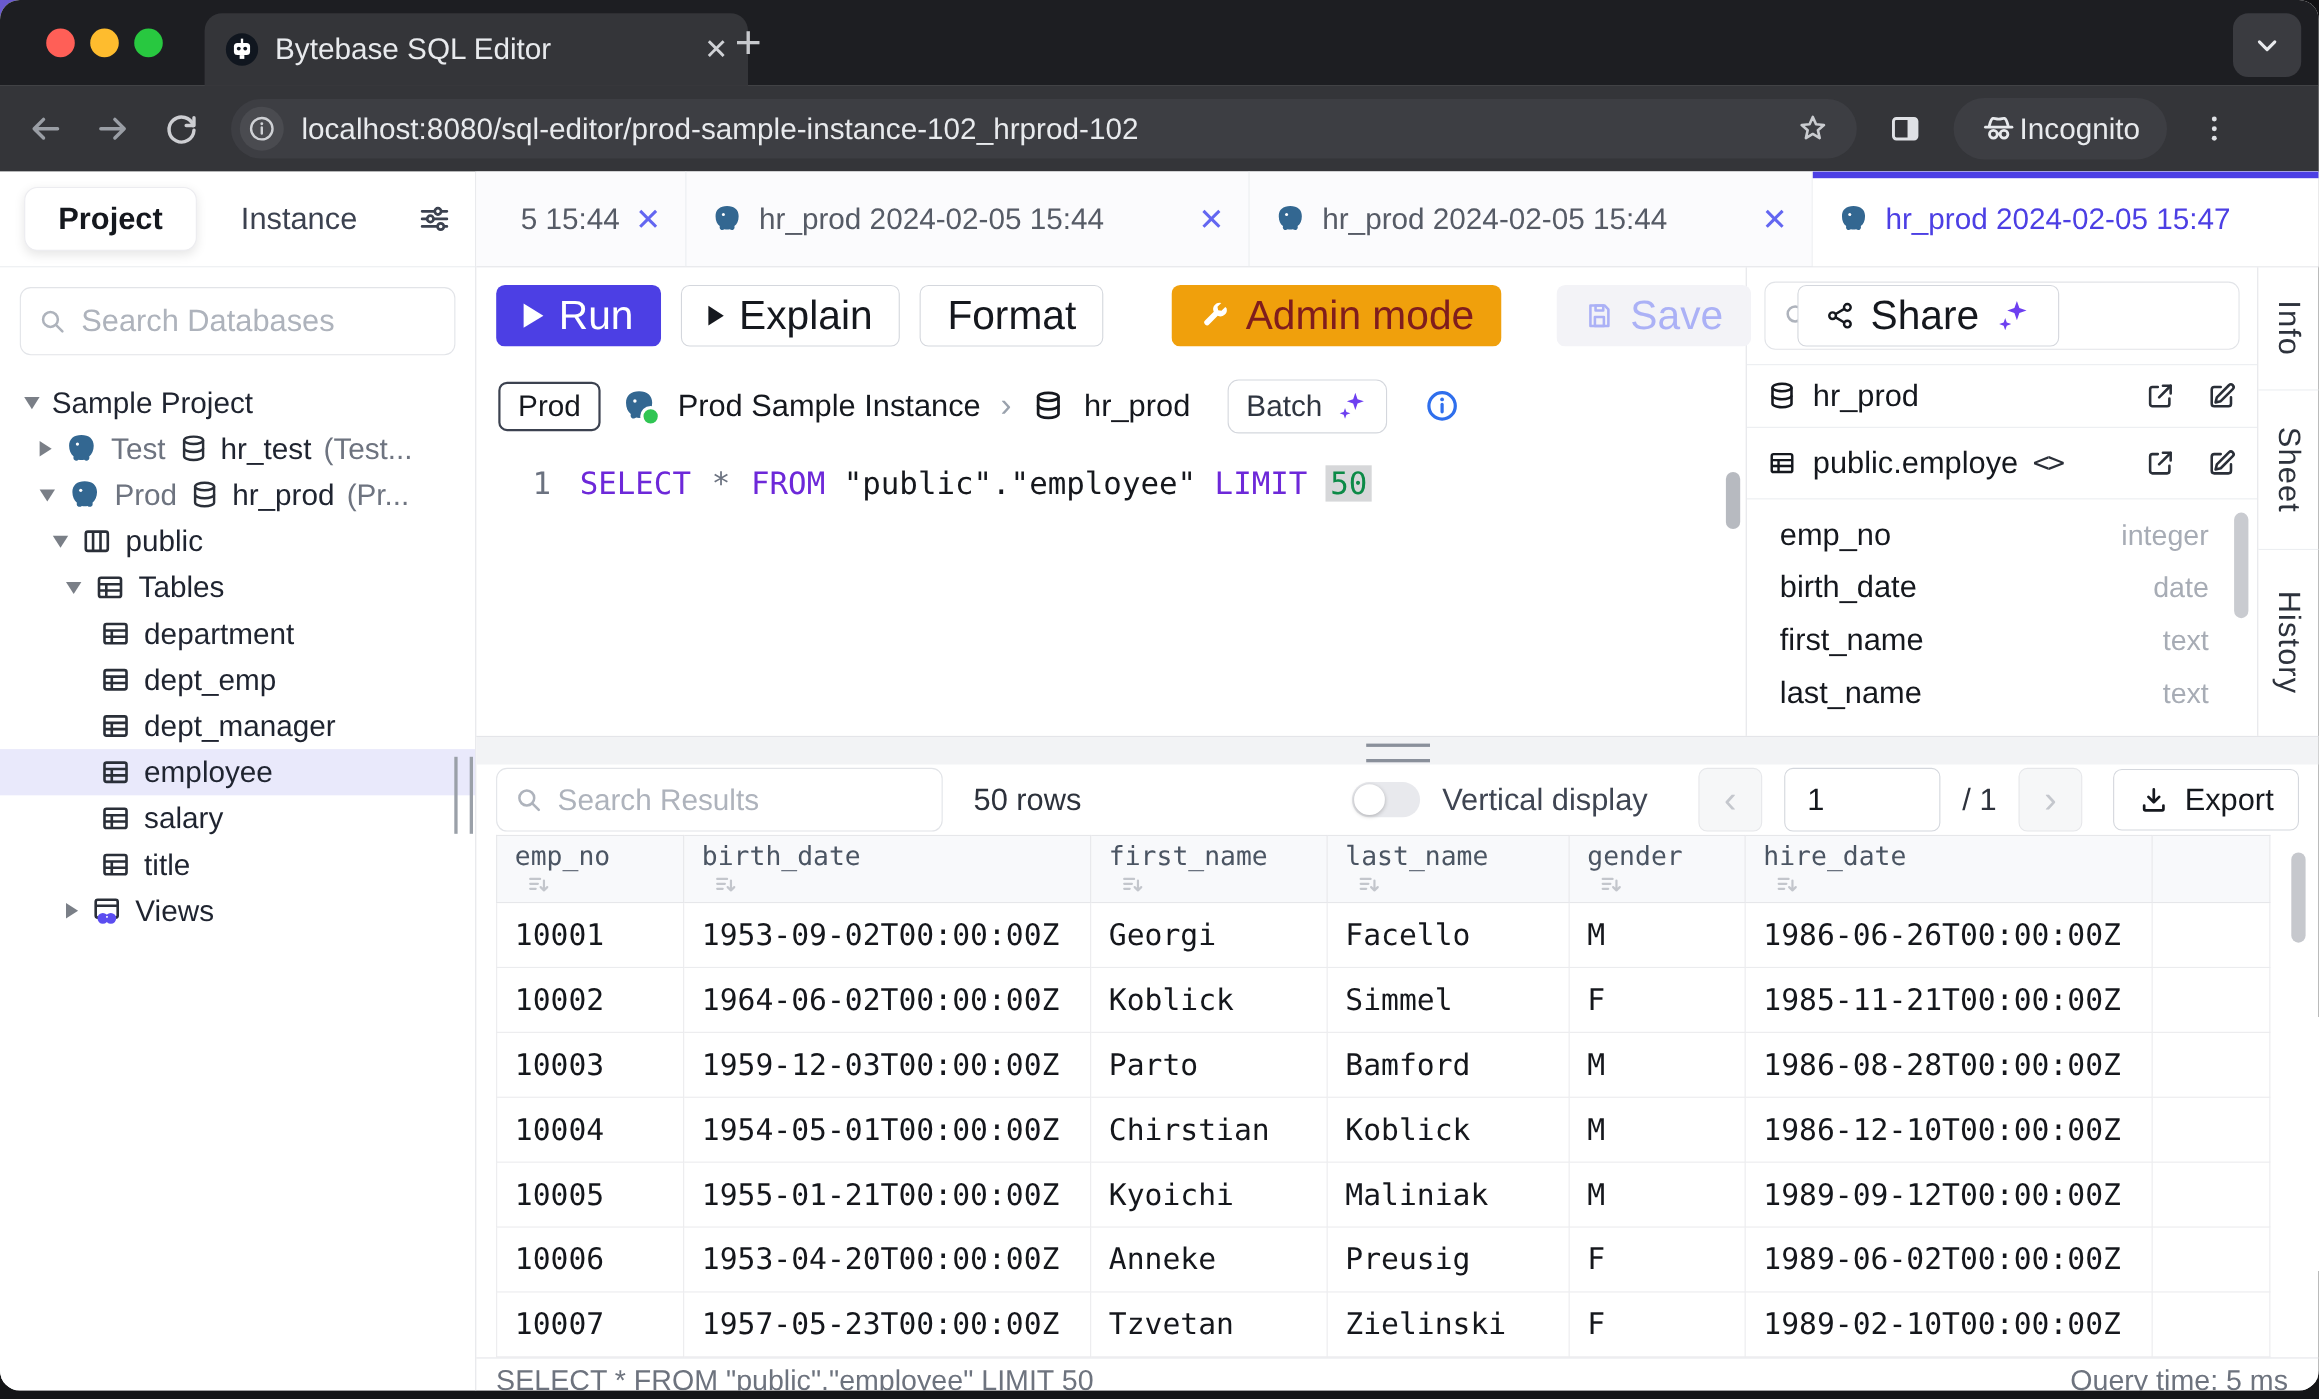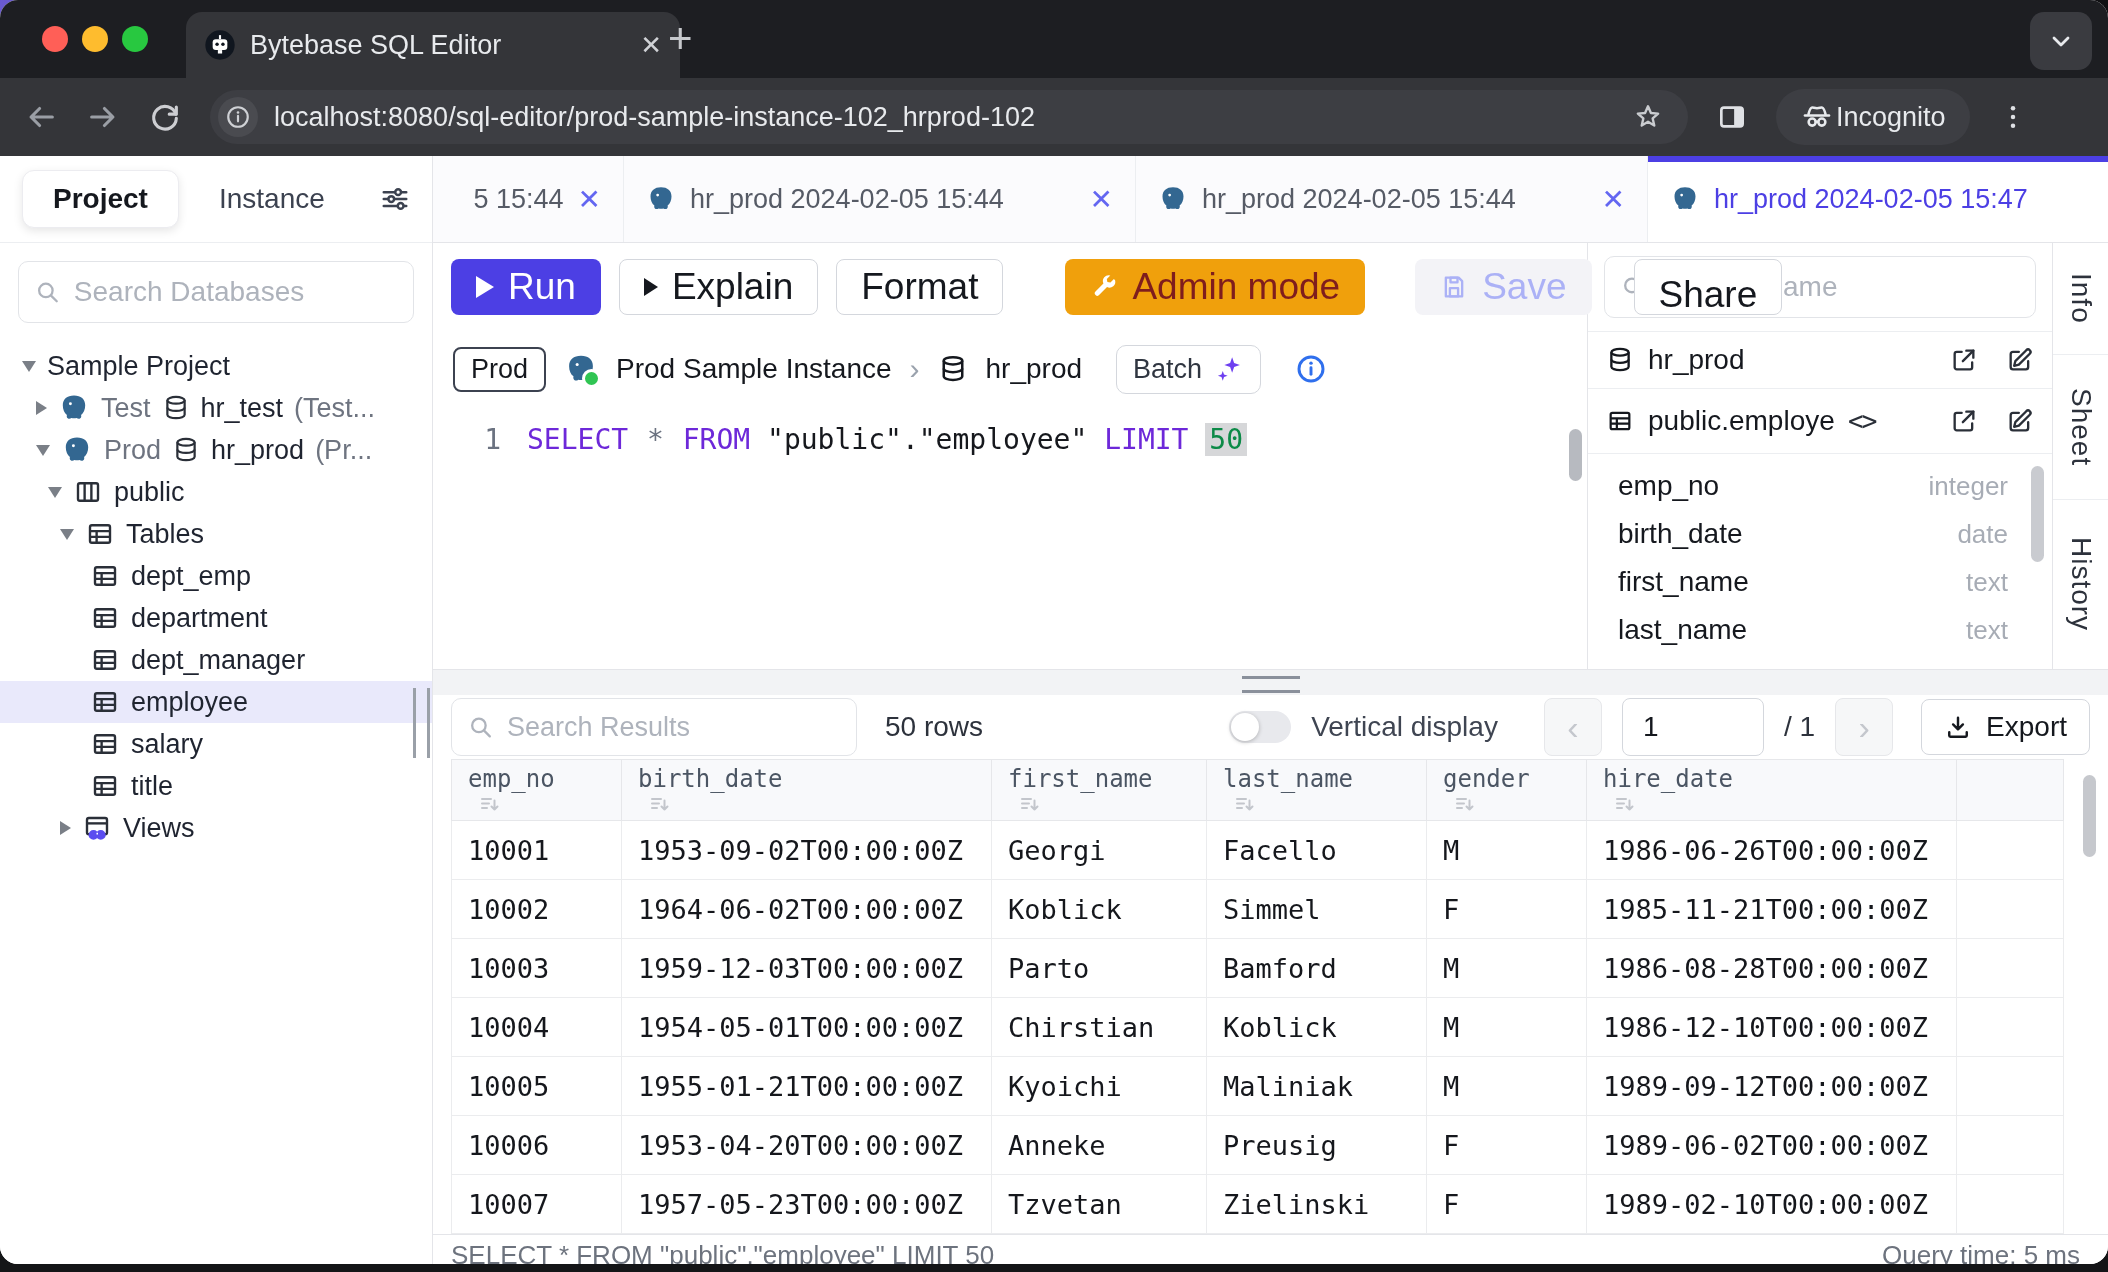--- a/index.html
+++ b/index.html
@@ -290,28 +290,28 @@
                 <rect x="4" y="5" width="16" height="14" rx="1.5"></rect>
                 <path d="M4 9.7h16M4 14.3h16M9.3 9.7V19"></path>
               </svg>
             <span>Tables</span>
           </div>
           <div class="titem" style="padding-left:90px">
             <svg width="30" height="30" viewBox="0 0 24 24" fill="none" stroke="#2a2f38" stroke-width="1.9">
                 <rect x="4" y="5" width="16" height="14" rx="1.5"></rect>
                 <path d="M4 9.7h16M4 14.3h16M9.3 9.7V19"></path>
               </svg>
-            <span>dept_emp</span>
+            <span>department</span>
           </div>
           <div class="titem" style="padding-left:90px">
             <svg width="30" height="30" viewBox="0 0 24 24" fill="none" stroke="#2a2f38" stroke-width="1.9">
                 <rect x="4" y="5" width="16" height="14" rx="1.5"></rect>
                 <path d="M4 9.7h16M4 14.3h16M9.3 9.7V19"></path>
               </svg>
-            <span>department</span>
+            <span>dept_emp</span>
           </div>
           <div class="titem" style="padding-left:90px">
             <svg width="30" height="30" viewBox="0 0 24 24" fill="none" stroke="#2a2f38" stroke-width="1.9">
                 <rect x="4" y="5" width="16" height="14" rx="1.5"></rect>
                 <path d="M4 9.7h16M4 14.3h16M9.3 9.7V19"></path>
               </svg>
             <span>dept_manager</span>
           </div>
           <div class="titem selected" style="padding-left:90px">
             <svg width="30" height="30" viewBox="0 0 24 24" fill="none" stroke="#2a2f38" stroke-width="1.9">
@@ -405,21 +405,21 @@
                 <span>Admin mode</span>
               </button>
               <button class="btn btn-save">
                 <svg width="28" height="28" viewBox="0 0 24 24" fill="none" stroke="#abb1f6" stroke-width="2" stroke-linejoin="round">
                     <path d="M5 4h11l3 3v13H5z"></path>
                     <rect x="8.5" y="13" width="7" height="7"></rect>
                     <rect x="9" y="4" width="6" height="4"></rect>
                   </svg>
                 <span>Save</span>
               </button>
-              <button class="btn btn-outline" style="margin-left:24px;flex-direction:column;">
+              <button class="btn btn-outline" style="margin-left:24px;">
                 <svg width="28" height="28" viewBox="0 0 24 24" fill="none" stroke="#15181e" stroke-width="1.9">
                     <circle cx="6" cy="12" r="2.6"></circle>
                     <circle cx="17.5" cy="5.5" r="2.6"></circle>
                     <circle cx="17.5" cy="18.5" r="2.6"></circle>
                     <path d="M8.4 10.7l6.7-4M8.4 13.3l6.7 4"></path>
                   </svg>
                 <span>Share</span>
                 <svg width="34" height="34" viewBox="0 0 24 24" fill="#6d3ff0">
                     <path d="M14.5 2.5l1.6 4.6 4.6 1.6-4.6 1.6-1.6 4.6-1.6-4.6-4.6-1.6 4.6-1.6z"></path>
                     <path d="M7 13.5l1 2.9 2.9 1-2.9 1-1 2.9-1-2.9-2.9-1 2.9-1z"></path>

